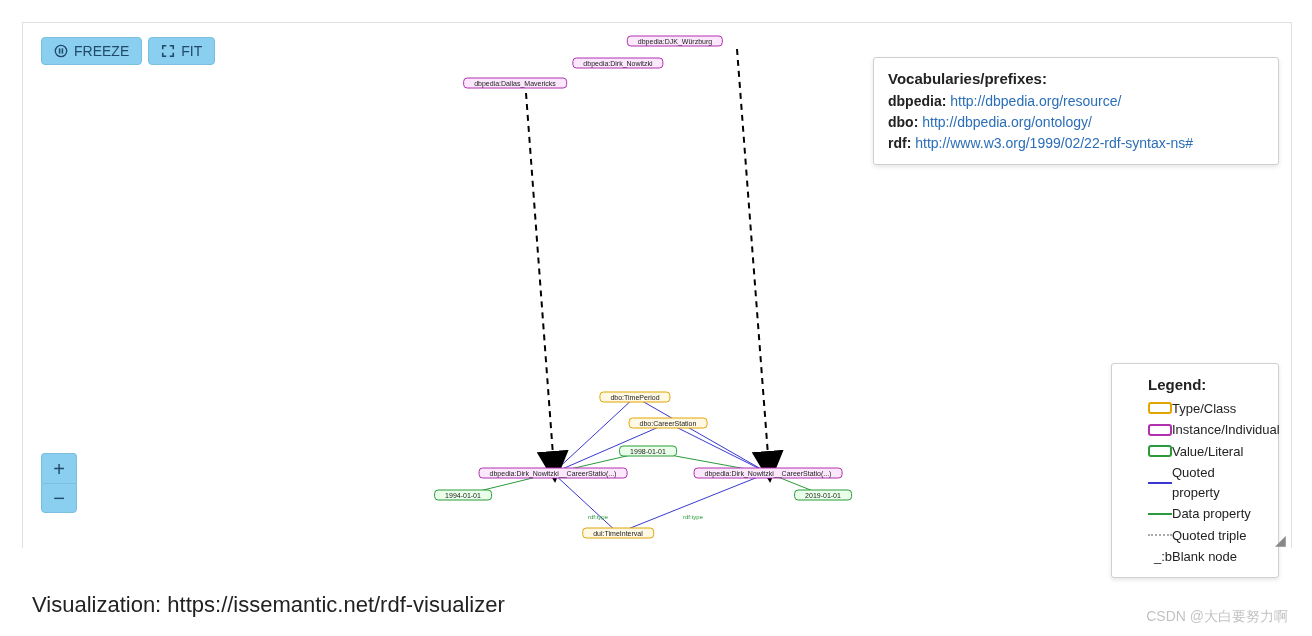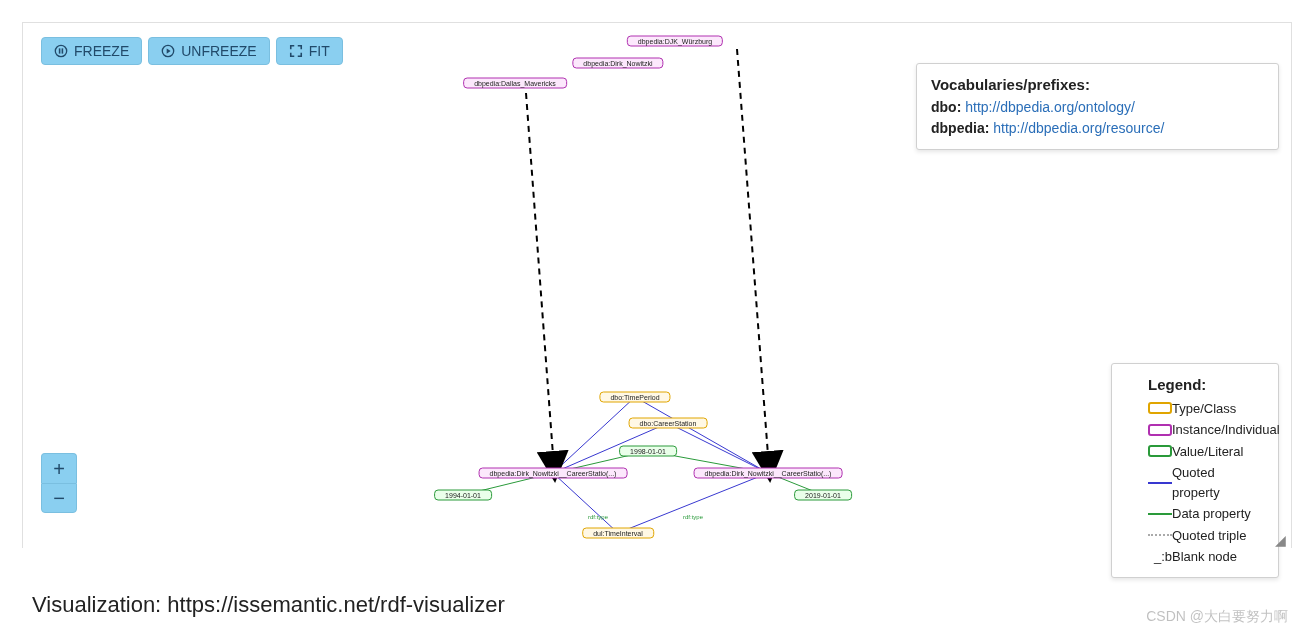--- a/index.html
+++ b/index.html
@@ -30,21 +30,21 @@
   
   .panel {
     position: absolute; right: 12px; background: #ffffff;
     border: 1px solid #d0d0d0; border-radius: 3px;
     box-shadow: 0 2px 4px rgba(0,0,0,0.1);
     padding: 10px 14px; font-size: 14px; line-height: 1.5;
   }
   .panel-title { font-weight: bold; font-size: 15px; color: #222; }
   .prefix-row b { color: #222; }
   .prefix-row a { color: #2a6eb8; text-decoration: none; }
-  .panel.prefixes { top: 40px; width: 363px; }
+  .panel.prefixes { top: 34px; width: 406px; }
   .panel.legend { top: 340px; width: 168px; padding-left: 36px; }
   .legend-row { display: flex; align-items: center; gap: 0; font-size: 13px;
                 color: #222; margin-top: 2px; }
   .sw { width: 24px; height: 12px; border-radius: 3px; flex: none; }
   .sw.type  { border: 2px solid #e0a500; background: #fff; }
   .sw.inst  { border: 2px solid #b030b0; background: #fff; }
   .sw.val   { border: 2px solid #2a9a3a; background: #fff; }
   .line { width: 24px; height: 0; border-top-width: 2px; border-top-style: solid; flex: none; }
   .line.obj  { border-color: #3838d0; }
   .line.data { border-color: #2a9a3a; }
@@ -87,29 +87,20 @@
           <svg viewBox="0 0 16 16">
               <circle cx="8" cy="8" r="6.5" fill="none" stroke="#214a6a" stroke-width="1.5"></circle>
               <rect x="5.5" y="5" width="1.8" height="6" fill="#214a6a"></rect>
               <rect x="8.7" y="5" width="1.8" height="6" fill="#214a6a"></rect>
             </svg>
         </span>
         <span>FREEZE</span>
       </button>
       <button class="btn">
         <span>
-          <svg viewBox="0 0 16 16">
-              <circle cx="8" cy="8" r="6.5" fill="none" stroke="#214a6a" stroke-width="1.5"></circle>
-              <polygon points="6.5,5 6.5,11 11,8" fill="#214a6a"></polygon>
-            </svg>
-        </span>
-        <span>UNFREEZE</span>
-      </button>
-      <button class="btn">
-        <span>
           <svg viewBox="0 0 16 16" stroke="#214a6a" stroke-width="1.8" fill="none">
             <path d="M2 6V2h4 M14 6V2h-4 M2 10v4h4 M14 10v4h-4"></path>
           </svg>
         </span>
         <span>FIT</span>
       </button>
     </div>
 
     <div class="zoom">
       <div class="zoom-btn">+</div>
@@ -149,22 +140,23 @@
           <div class="node inst" style="left: 745px; top: 450px;">dbpedia:Dirk_Nowitzki__CareerStatio(...)</div>
           <div class="node val" style="left: 440px; top: 472px;">1994-01-01</div>
           <div class="node val" style="left: 800px; top: 472px;">2019-01-01</div>
           <div class="node type" style="left: 595px; top: 510px;">dul:TimeInterval</div>
         </div>
     </div>
 
     <div class="panel prefixes">
       <div class="panel-title">Vocabularies/prefixes:</div>
       <div id="prefix-rows">
+          <div class="prefix-row"><b>dbpedia: </b><a href="#">http://dbpedia.org/resource/</a></div>
           <div class="prefix-row"><b>dbo: </b><a href="#">http://dbpedia.org/ontology/</a></div>
-          <div class="prefix-row"><b>dbpedia: </b><a href="#">http://dbpedia.org/resource/</a></div>
+          <div class="prefix-row"><b>rdf: </b><a href="#">http://www.w3.org/1999/02/22-rdf-syntax-ns#</a></div>
         </div>
     </div>
 
     <div class="panel legend">
       <div class="panel-title">Legend:</div>
       <div class="legend-row">
           <span class="sw type"></span>
           <span>Type/Class</span>
         </div>
       <div class="legend-row">

